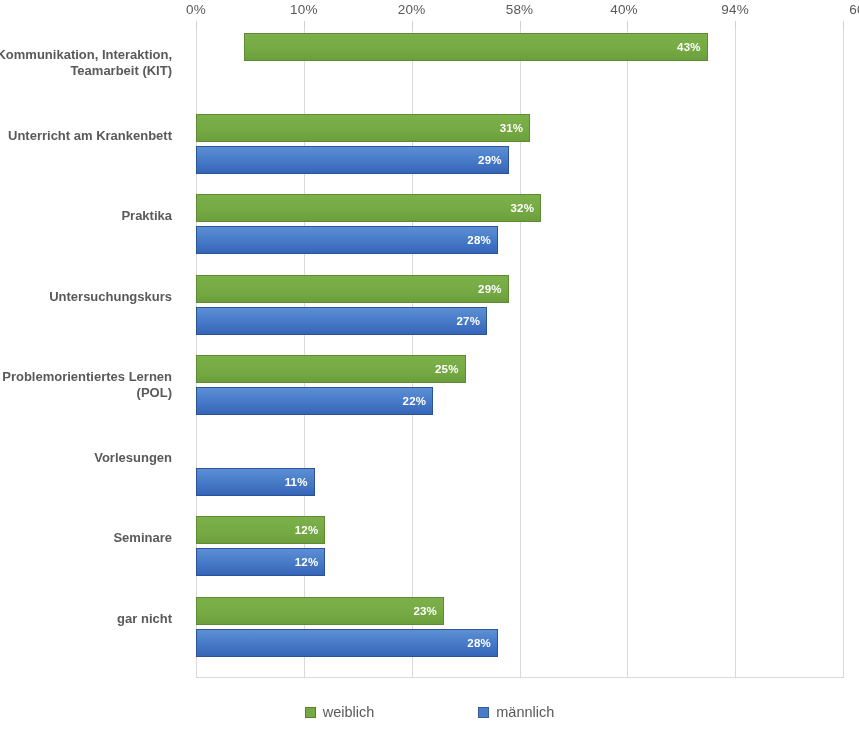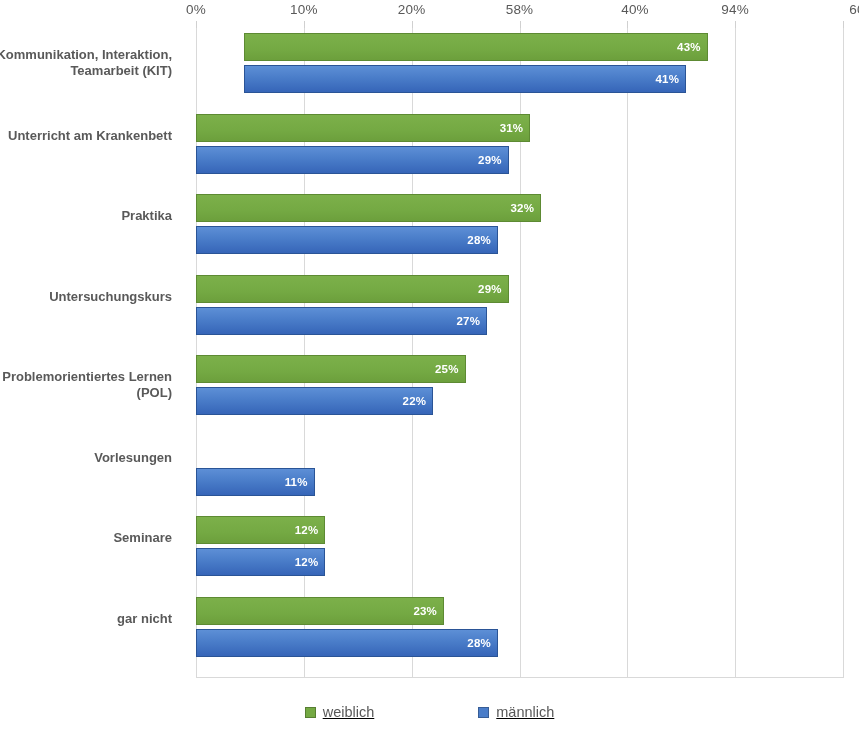--- a/index.html
+++ b/index.html
@@ -84,21 +84,20 @@
   }
 
   .legend{
     position:absolute;
     left:0;right:0;
     top:704px;
     display:flex;
     justify-content:center;
     align-items:center;
     gap:104px;
-    text-decoration:underline;
   }
   .legend-item{display:flex;align-items:center;gap:7px;}
   .legend-swatch{
     width:11px;height:11px;display:inline-block;
     border:1px solid rgba(0,0,0,.25);
     box-sizing:border-box;
   }
   .legend-text{
     font-size:14.5px;
     color:#595959;
@@ -112,21 +111,21 @@
 
   <div class="axis-area" id="axis-area">
       <div class="axis-tick-label" style="left: 0px;">0%</div>
       <div class="axis-tick-mark" style="left: 0px;"></div>
       <div class="axis-tick-label" style="left: 107.833px;">10%</div>
       <div class="axis-tick-mark" style="left: 107.833px;"></div>
       <div class="axis-tick-label" style="left: 215.667px;">20%</div>
       <div class="axis-tick-mark" style="left: 215.667px;"></div>
       <div class="axis-tick-label" style="left: 323.5px;">58%</div>
       <div class="axis-tick-mark" style="left: 323.5px;"></div>
-      <div class="axis-tick-label" style="left: 439px;">40%</div>
+      <div class="axis-tick-label" style="left: 428px;">40%</div>
       <div class="axis-tick-mark" style="left: 431.333px;"></div>
       <div class="axis-tick-label" style="left: 539.167px;">94%</div>
       <div class="axis-tick-mark" style="left: 539.167px;"></div>
       <div class="axis-tick-label" style="left: 647px; margin-left: 20px;">60%</div>
       <div class="axis-tick-mark" style="left: 647px;"></div>
     </div>
 
   <div class="plot" id="plot-area">
     <div class="plot-border-bottom"></div>
   <div class="gridline zero" style="left: 0px;"></div>
@@ -135,23 +134,20 @@
       <div class="gridline" style="left: 323.5px;"></div>
       <div class="gridline" style="left: 431.333px;"></div>
       <div class="gridline" style="left: 539.167px;"></div>
       <div class="gridline" style="left: 647px;"></div>
       <div class="group" style="top: 5px; height: 60px; margin-left: 48px;">
         <div class="cat-label" style="top: 14px;">Kommunikation, Interaktion,
 Teamarbeit (KIT)</div>
         <div class="bar green" style="top: 0px; width: 463.683px;">
           <span class="bar-label">43%</span>
         </div>
-        <div class="bar blue" style="top: 32px; width: 442.117px;">
-          <span class="bar-label">41%</span>
-        </div>
       </div>
       <div class="group" style="top: 85.5px; height: 60px;">
         <div class="cat-label" style="top: 14px;">Unterricht am Krankenbett</div>
         <div class="bar green" style="top: 0px; width: 334.283px;">
           <span class="bar-label">31%</span>
         </div>
         <div class="bar blue" style="top: 32px; width: 312.717px;">
           <span class="bar-label">29%</span>
         </div>
       </div>

